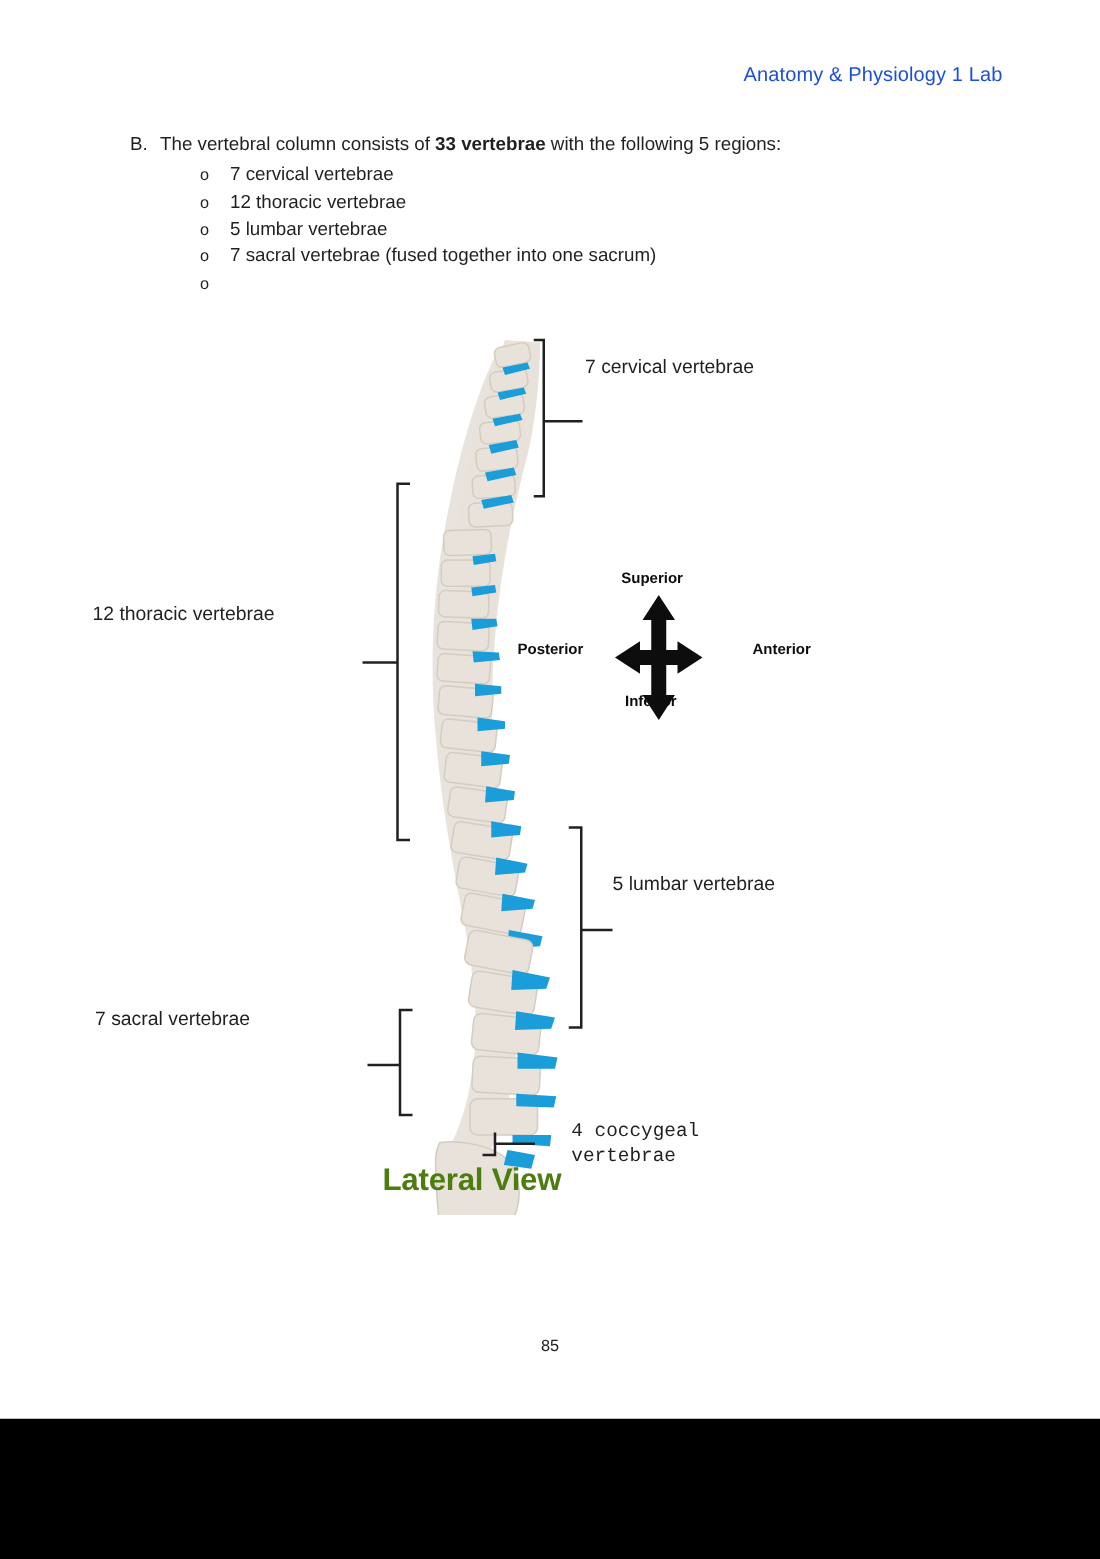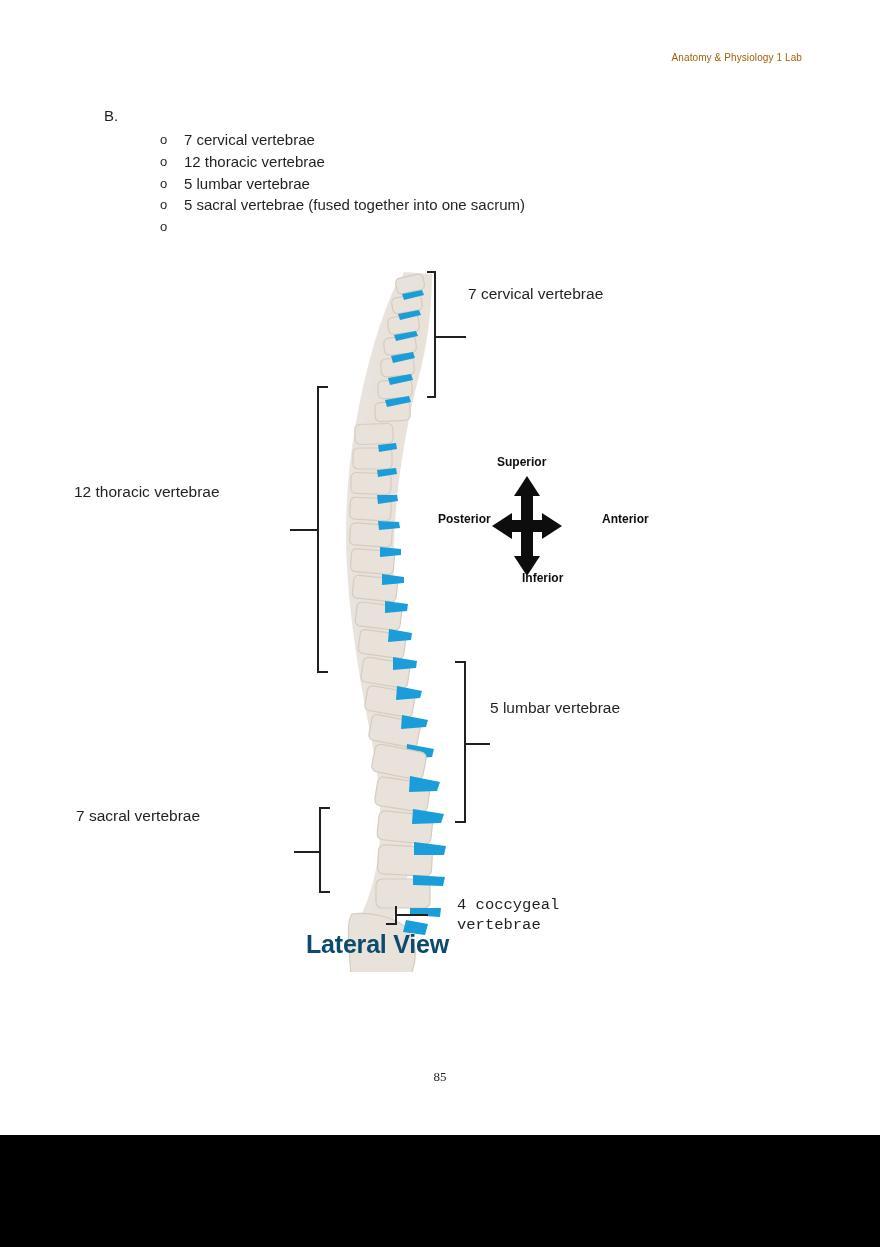--- a/index.html
+++ b/index.html
@@ -19,22 +19,22 @@
     left: 0;
     top: 0;
     width: 880px;
     height: 1135px;
     background: #ffffff;
   }
   .header-right {
     position: absolute;
     right: 78px;
     top: 52px;
-    font-size: 10px;
-    color: #a16207;
+    font-size: 16px;
+    color: #1d4ed8;
     letter-spacing: 0.1px;
   }
   .list-b {
     position: absolute;
     left: 104px;
     top: 105px;
     width: 700px;
   }
   .b-row {
     display: flex;
@@ -84,62 +84,62 @@
     font-size: 12px;
     font-weight: bold;
     color: #0d0d0d;
   }
   .lateral-view {
     position: absolute;
     left: 306px;
     top: 678px;
     font-size: 25px;
     font-weight: bold;
-    color: #0c4a6e;
+    color: #4d7c0f;
     letter-spacing: -0.2px;
   }
   .page-number {
     position: absolute;
     left: 0;
     top: 1069px;
     width: 880px;
     text-align: center;
     font-size: 13px;
     color: #231f20;
-    font-family: Liberation Serif, serif;
   }
   svg { display: block; }
 </style>
 </head>
 <body>
 
 <div class="page">
 
   <div class="header-right">Anatomy &amp; Physiology 1 Lab</div>
 
   <div class="list-b">
     <div class="b-row">
       <div class="b-marker">B.</div>
+      <div class="b-text"><span>The vertebral column consists of </span><strong>33 vertebrae</strong><span> with the following 5 regions:</span></div>
     </div>
     <div class="sub-list">
       <div class="sub-row">
         <div class="sub-marker">o</div>
         <div>7 cervical vertebrae</div>
       </div>
       <div class="sub-row">
         <div class="sub-marker">o</div>
         <div>12 thoracic vertebrae</div>
       </div>
       <div class="sub-row">
         <div class="sub-marker">o</div>
         <div>5 lumbar vertebrae</div>
       </div>
       <div class="sub-row">
         <div class="sub-marker">o</div>
-        <div>5 sacral vertebrae (fused together into one sacrum)</div>
+        <div>7 sacral vertebrae (fused together into one sacrum)</div>
       </div>
       <div class="sub-row">
         <div class="sub-marker">o</div>
       </div>
     </div>
   </div>
 
   <div class="figure">
 
     <svg width="880" height="720" viewBox="0 0 880 720">
@@ -257,21 +257,21 @@
     </svg>
 
     <div class="fig-label" style="left:468px; top:32px;">7 cervical vertebrae</div>
     <div class="fig-label" style="left:74px; top:230px;">12 thoracic vertebrae</div>
     <div class="fig-label" style="left:490px; top:446px;">5 lumbar vertebrae</div>
     <div class="fig-label" style="left:76px; top:554px;">7 sacral vertebrae</div>
     <div class="fig-label" style="left:457px; top:643px;font-family:Liberation Mono, monospace;">4 coccygeal
 vertebrae</div>
 
     <div class="compass-label" style="left:497px; top:203px;">Superior</div>
-    <div class="compass-label" style="left:500px; top:319px;margin-left:22px;">Inferior</div>
+    <div class="compass-label" style="left:500px; top:302px;">Inferior</div>
     <div class="compass-label" style="left:575px; top:260px;margin-left:27px;">Anterior</div>
-    <div class="compass-label" style="left:414px; top:260px;margin-left:24px;">Posterior</div>
+    <div class="compass-label" style="left:414px; top:260px;">Posterior</div>
 
     <div class="lateral-view">Lateral View</div>
   </div>
 
   <div class="page-number">85</div>
 </div>
 
 </body></html>

